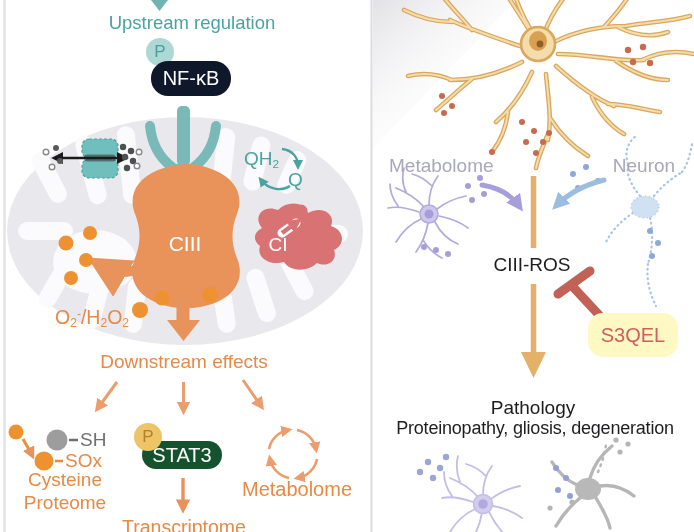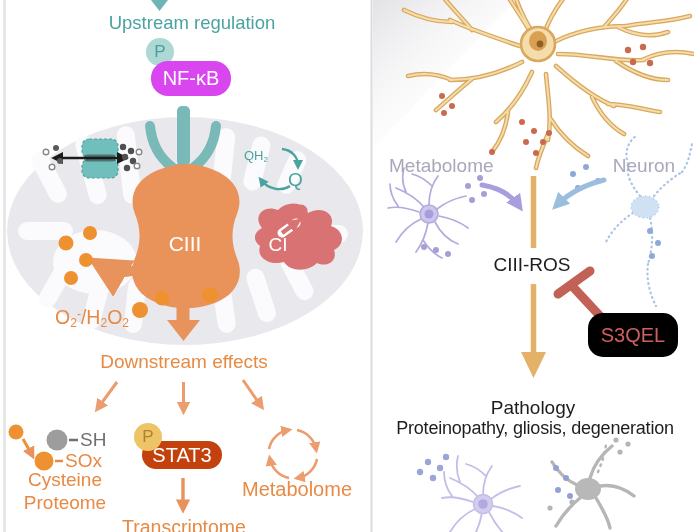--- a/index.html
+++ b/index.html
@@ -10,24 +10,24 @@
   .center{text-align:center;}
   .teal{color:#4aa3a1;}
   .orange{color:#e78a45;}
   .grayp{color:#a8a8ba;}
   .blackt{color:#1d1d1f;}
   .sub{font-size:0.62em;vertical-align:-0.28em;}
   .sup{font-size:0.62em;vertical-align:0.5em;}
   .badge{position:absolute;border-radius:50%;display:flex;align-items:center;justify-content:center;}
   .pill{position:absolute;display:flex;align-items:center;justify-content:center;color:#fff;}
   #p-nfkb{left:146px;top:38px;width:28px;height:28px;background:#aed8d4;color:#47a09e;font-size:17px;}
-  #nfkb{left:151px;top:61px;width:80px;height:35px;background:#d946ef;border-radius:17px;font-size:20px;}
-  #stat3{left:142px;top:441px;width:80px;height:28px;background:#c2410c;border-radius:14px;font-size:20px;}
+  #nfkb{left:151px;top:61px;width:80px;height:35px;background:#0f172a;border-radius:17px;font-size:20px;}
+  #stat3{left:142px;top:441px;width:80px;height:28px;background:#14532d;border-radius:14px;font-size:20px;}
   #p-stat3{left:134px;top:423px;width:28px;height:28px;background:#edc566;color:#b1812f;font-size:17px;}
-  #s3qel{left:588px;top:313px;width:90px;height:44px;background:#000000;border-radius:15px;
+  #s3qel{left:588px;top:313px;width:90px;height:44px;background:#fef9c3;border-radius:15px;
          color:#cf5f5f;font-size:20px;}
 </style>
 </head>
 <body>
 
 <div id="fig">
 
 <svg class="layer" width="694" height="532" viewBox="0 0 694 532">
   <defs>
     <marker id="mTeal" viewBox="0 0 10 10" refX="6" refY="5" markerWidth="4.2" markerHeight="4.2" orient="auto-start-reverse">
@@ -299,21 +299,21 @@
 <div class="lbl teal center" style="left:94px;top:13px;width:196px;font-size:18.5px;">Upstream regulation</div>
 
 <div class="badge" id="p-nfkb">
   <span>P</span>
 </div>
 <div class="pill" id="nfkb">
   <span>NF-κB</span>
 </div>
 
 
-<div class="lbl teal" style="left:244px;top:149px;font-size:13px;"><span>QH</span><span class="sub">2</span></div>
+<div class="lbl teal" style="left:244px;top:149px;font-size:19px;"><span>QH</span><span class="sub">2</span></div>
 <div class="lbl teal" style="left:288px;top:170px;font-size:19px;">Q</div>
 
 <div class="lbl center" style="left:150px;top:233px;width:70px;font-size:21px;color:#fff;">CIII</div>
 <div class="lbl center" style="left:258px;top:235px;width:40px;font-size:19px;color:#fff;">CI</div>
 
 <div class="lbl orange" style="left:55px;top:307px;font-size:19.5px;"><span>O</span><span class="sub">2</span><span class="sup">-</span><span>/H</span><span class="sub">2</span><span>O</span><span class="sub">2</span></div>
 
 <div class="lbl orange center" style="left:84px;top:352px;width:200px;font-size:19px;">Downstream effects</div>
 
 <div class="lbl" style="left:80px;top:430px;font-size:19px;color:#6f6f6f;">SH</div>

